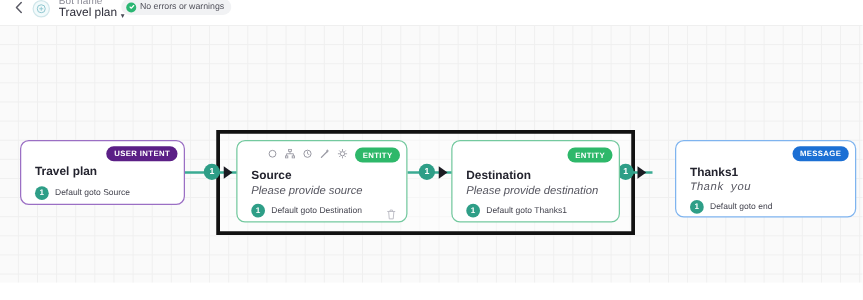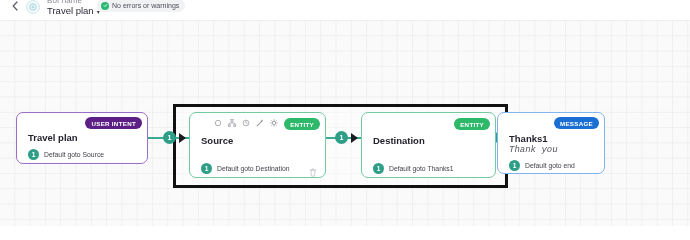--- a/index.html
+++ b/index.html
@@ -166,21 +166,21 @@
 
   
   #node-dest { left: 361px; top: 92px; width: 135px; height: 66px;
     border: 1.3px solid #74c99f; }
   #node-dest .node-title { top: 22px; }
   #node-dest .node-sub { top: 34px; }
   #node-dest .node-row { top: 50px; }
   #pill-entity-dest { right: 5px; top: 5px; background: #2eb86a; }
 
   
-  #node-thanks { left: 497px; top: 92px; width: 108px; height: 62px;
+  #node-thanks { left: 540px; top: 92px; width: 145px; height: 62px;
     border: 1.3px solid #7fb4ef; }
   #node-thanks .node-title { top: 20px; }
   #node-thanks .node-sub { top: 32px; font-family: Liberation Mono, monospace; }
   #node-thanks .node-row { top: 47px; }
   #node-thanks .row-badge { background: #2e9e87; }
   #pill-message { right: 5px; top: 4px; background: #1b6fd4; }
 </style>
 </head>
 <body>
 
@@ -273,35 +273,37 @@
         <svg class="mini" viewBox="0 0 10 10">
           <circle cx="5" cy="5" r="2.1" fill="none" stroke="#9a9aa4" stroke-width="1"></circle>
           <path d="M5 0.7 L5 2 M5 8 L5 9.3 M0.7 5 L2 5 M8 5 L9.3 5
                    M2 2 L2.9 2.9 M7.1 7.1 L8 8 M8 2 L7.1 2.9 M2.9 7.1 L2 8" stroke="#9a9aa4" stroke-width="0.9" stroke-linecap="round"></path>
         </svg>
       </span>
     </div>
 
     <div class="pill" id="pill-entity-source">ENTITY</div>
     <div class="node-title">Source</div>
+    <div class="node-sub">Please provide source</div>
     <div class="node-row">
       <span class="row-badge">1</span>
       <span class="row-label">Default goto Destination</span>
     </div>
     <span class="trash">
       <svg width="8" height="9" viewBox="0 0 10 11">
         <path d="M1.4 2.6 L8.6 2.6 M2.4 2.6 L3 10 L7 10 L7.6 2.6 M3.8 2.6 L3.8 1.2
                  L6.2 1.2 L6.2 2.6" fill="none" stroke="#b9b9c2" stroke-width="0.9" stroke-linejoin="round" stroke-linecap="round"></path>
       </svg>
     </span>
   </div>
 
   <div class="node" id="node-dest">
     <div class="pill" id="pill-entity-dest">ENTITY</div>
     <div class="node-title">Destination</div>
+    <div class="node-sub">Please provide destination</div>
     <div class="node-row">
       <span class="row-badge">1</span>
       <span class="row-label">Default goto Thanks1</span>
     </div>
   </div>
 
   <div class="node" id="node-thanks">
     <div class="pill" id="pill-message">MESSAGE</div>
     <div class="node-title">Thanks1</div>
     <div class="node-sub">Thank you</div>

